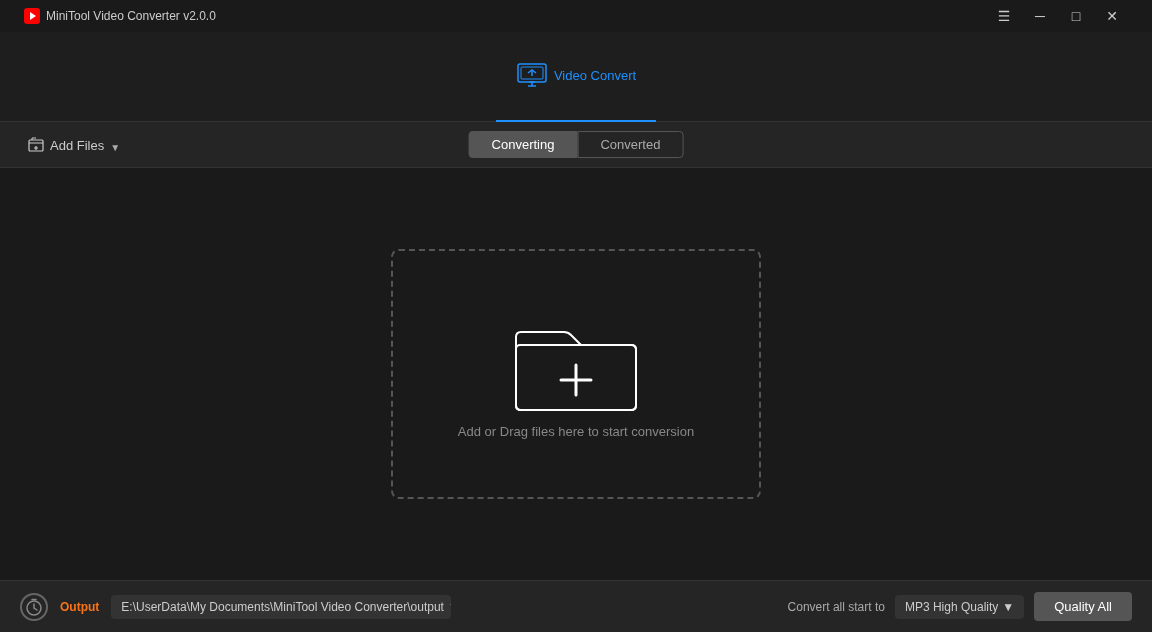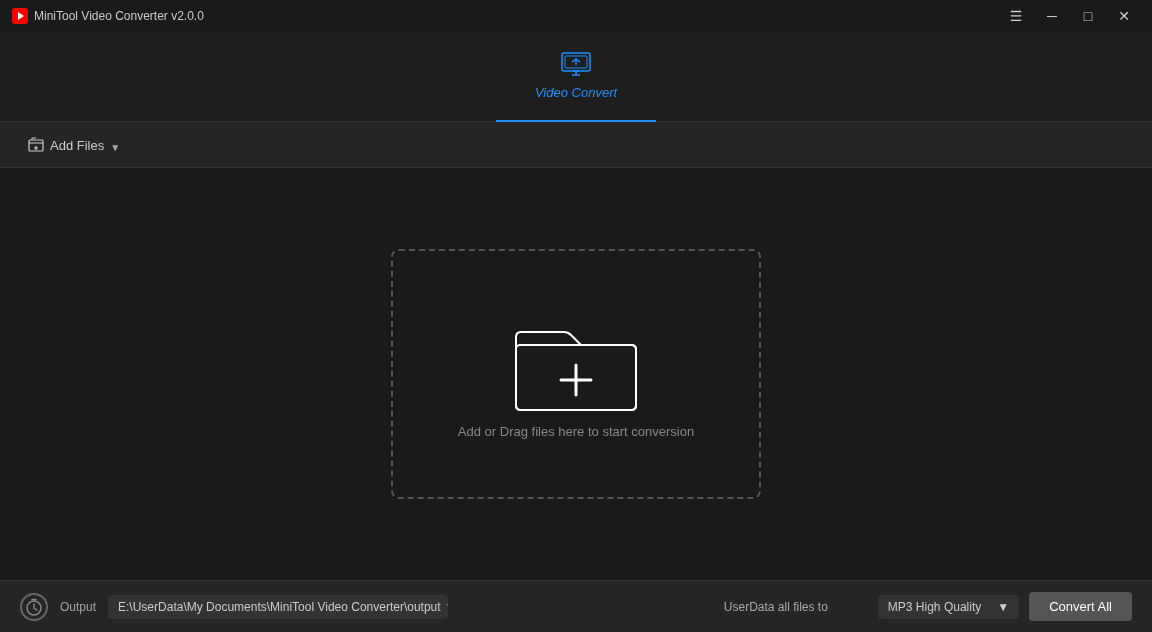--- a/index.html
+++ b/index.html
@@ -13,21 +13,21 @@
       user-select: none;
     }
 
     
     .titlebar {
       height: 32px;
       background: #1a1a1a;
       display: flex;
       align-items: center;
       justify-content: space-between;
-      padding: 0 12px;
+      padding: 0 24px;
     }
     .titlebar-left {
       display: flex;
       align-items: center;
       gap: 6px;
     }
     .titlebar-logo {
       width: 16px;
       height: 16px;
     }
@@ -57,29 +57,28 @@
       height: 90px;
       background: #1e1e1e;
       display: flex;
       align-items: center;
       justify-content: center;
       gap: 0;
       border-bottom: 1px solid #333;
     }
     .nav-tab {
       display: flex;
-      flex-direction: column;
+      flex-direction: row;
       align-items: center;
       justify-content: center;
       width: 160px;
       height: 90px;
       cursor: pointer;
       gap: 6px;
       position: relative;
-      font-style: italic;
     }
     .nav-tab.active {
       border-bottom: 2px solid #1e90ff;
     }
     .nav-tab .tab-label {
       font-size: 13px;
     }
     .nav-tab.active .tab-label {
       color: #1e90ff;
     }
@@ -182,21 +181,22 @@
       height: 52px;
       background: #252525;
       border-top: 1px solid #333;
       display: flex;
       align-items: center;
       padding: 0 20px;
       gap: 12px;
     }
     .output-label {
       font-size: 12px;
-      color: #a3a3a3;
+      color: #f97316;
+      font-weight: bold;
     }
     .output-path-btn {
       display: flex;
       align-items: center;
       gap: 4px;
       background: #333;
       border: none;
       color: #ccc;
       font-size: 12px;
       padding: 5px 10px;
@@ -225,29 +225,28 @@
       align-items: center;
       gap: 10px;
     }
     .convert-all-label {
       font-size: 12px;
       color: #aaa;
     }
     .quality-btn {
       display: flex;
       align-items: center;
-      gap: 16px;
+      gap: 4px;
       background: #333;
       border: none;
       color: #ccc;
       font-size: 12px;
       padding: 5px 10px;
       border-radius: 4px;
       cursor: pointer;
-      margin-left: 40px;
     }
     .convert-all-btn {
       background: #555;
       border: none;
       color: #fff;
       font-size: 13px;
       padding: 7px 20px;
       border-radius: 4px;
       cursor: pointer;
     }
@@ -311,20 +310,24 @@
     <svg width="16" height="16" viewBox="0 0 16 16" fill="none">
       <rect x="1" y="3" width="14" height="11" rx="1" stroke="#ccc" stroke-width="1.2" fill="none"></rect>
       <path d="M1 6 L15 6" stroke="#ccc" stroke-width="1"></path>
       <path d="M4 3 L4 1 L8 1" stroke="#ccc" stroke-width="1"></path>
       <path d="M8 9 L8 13 M6 11 L10 11" stroke="#ccc" stroke-width="1.2"></path>
     </svg>
     <span>Add Files</span>
     <span class="dropdown-arrow">▼</span>
   </button>
 
+  <div class="tab-switcher toolbar-center">
+    <button class="tab-switch-btn active">Converting</button>
+    <button class="tab-switch-btn">Converted</button>
+  </div>
 </div>
 
 <div class="main-content">
   <div class="drop-zone">
     <div class="folder-icon-wrap">
       <svg width="140" height="110" viewBox="0 0 140 110" fill="none" xmlns="http://www.w3.org/2000/svg">
 
         <path d="M10 30 L10 95 Q10 100 15 100 L125 100 Q130 100 130 95 L130 40 Q130 35 125 35 L75 35 L65 25 Q62 22 58 22 L15 22 Q10 22 10 27 Z" stroke="white" stroke-width="2" fill="none"></path>
 
         <rect x="10" y="35" width="120" height="65" rx="4" stroke="white" stroke-width="2" fill="none"></rect>
@@ -344,20 +347,20 @@
       <path d="M7 1.5 L11 1.5" stroke="#888" stroke-width="1.5" stroke-linecap="round"></path>
     </svg>
   </div>
   <span class="output-label">Output</span>
   <button class="output-path-btn">
     <span>E:\UserData\My Documents\MiniTool Video Converter\output</span>
     <span>▼</span>
   </button>
 
   <div class="status-right">
-    <span class="convert-all-label">UserData all files to</span>
+    <span class="convert-all-label">Convert all start to</span>
     <button class="quality-btn">
       <span>MP3 High Quality</span>
       <span>▼</span>
     </button>
-    <button class="convert-all-btn">Convert All</button>
+    <button class="convert-all-btn">Quality All</button>
   </div>
 </div>
 
 </body></html>

